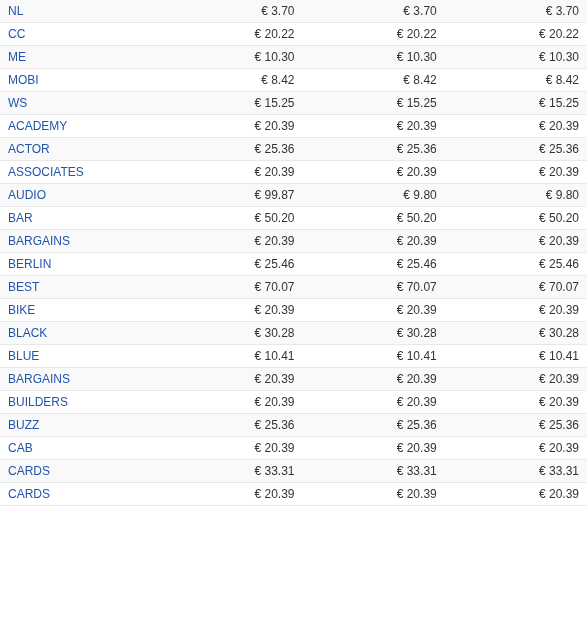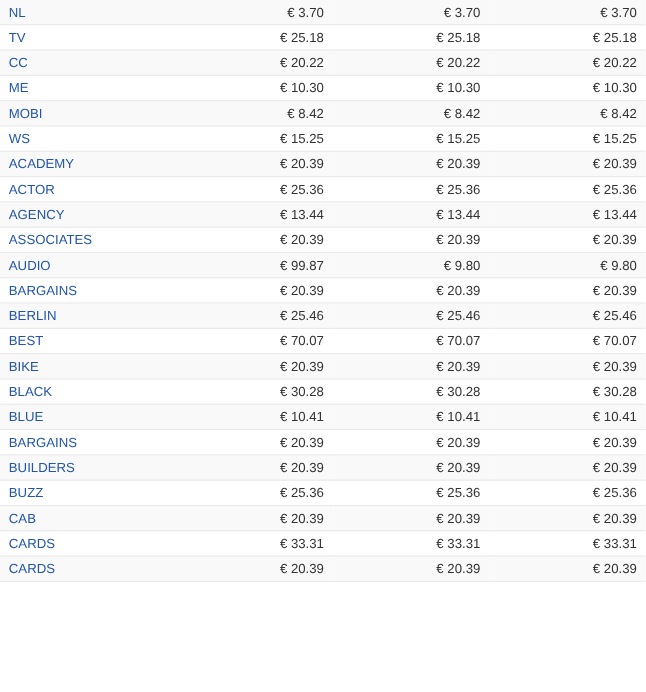--- a/index.html
+++ b/index.html
@@ -42,26 +42,20 @@
 
 <table>
   <tbody id="table-body">
   <tr>
         <td>NL</td>
         <td>€ 3.70</td>
         <td>€ 3.70</td>
         <td>€ 3.70</td>
       </tr>
       <tr>
-        <td>TV</td>
-        <td>€ 25.18</td>
-        <td>€ 25.18</td>
-        <td>€ 25.18</td>
-      </tr>
-      <tr>
         <td>CC</td>
         <td>€ 20.22</td>
         <td>€ 20.22</td>
         <td>€ 20.22</td>
       </tr>
       <tr>
         <td>ME</td>
         <td>€ 10.30</td>
         <td>€ 10.30</td>
         <td>€ 10.30</td>
@@ -84,36 +78,36 @@
         <td>€ 20.39</td>
         <td>€ 20.39</td>
       </tr>
       <tr>
         <td>ACTOR</td>
         <td>€ 25.36</td>
         <td>€ 25.36</td>
         <td>€ 25.36</td>
       </tr>
       <tr>
-        <td>AGENCY</td>
-        <td>€ 13.44</td>
-        <td>€ 13.44</td>
-        <td>€ 13.44</td>
-      </tr>
-      <tr>
         <td>ASSOCIATES</td>
         <td>€ 20.39</td>
         <td>€ 20.39</td>
         <td>€ 20.39</td>
       </tr>
       <tr>
         <td>AUDIO</td>
         <td>€ 99.87</td>
         <td>€ 9.80</td>
         <td>€ 9.80</td>
+      </tr>
+      <tr>
+        <td>BAR</td>
+        <td>€ 50.20</td>
+        <td>€ 50.20</td>
+        <td>€ 50.20</td>
       </tr>
       <tr>
         <td>BARGAINS</td>
         <td>€ 20.39</td>
         <td>€ 20.39</td>
         <td>€ 20.39</td>
       </tr>
       <tr>
         <td>BERLIN</td>
         <td>€ 25.46</td>

